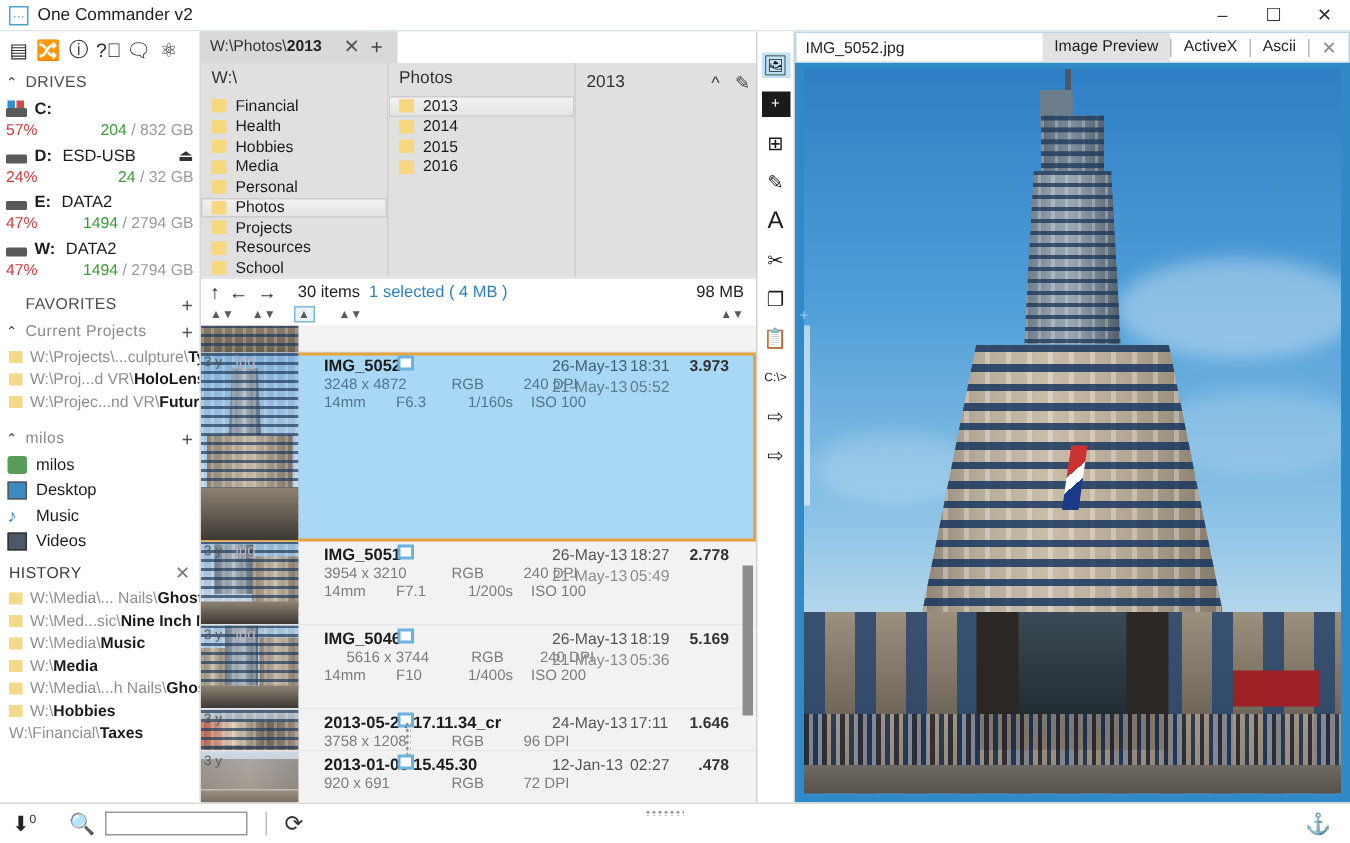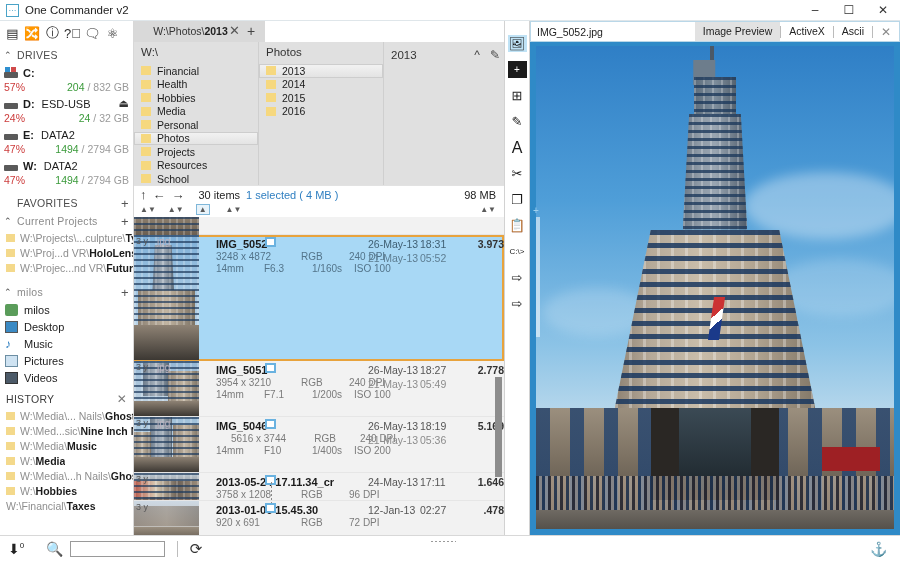--- a/index.html
+++ b/index.html
@@ -81,21 +81,21 @@
   .hist-head .x { margin-left:auto; margin-right:6px; font-size:12px; color:#7a7a7a; }
 
   
   .center {
     position:absolute; left:134px; top:21px; width:370px; height:514px;
     background:#e6e6e6;
   }
   .tabbar { height:21px; background:#d9d9d9; position:relative; }
   .tab {
     position:absolute; left:0; top:0; height:21px; width:107px; background:#d9d9d9;
-    font-size:10.5px; color:#333; padding:4px 0 0 6px; white-space:nowrap;text-align:center;
+    font-size:10.5px; color:#333; padding:4px 0 0 6px; white-space:nowrap;
   }
   .tab b { font-weight:bold; color:#222; }
   .tab-x { position:absolute; left:95px; top:2px; font-size:13px; color:#555; }
   .tab-plus { position:absolute; left:113px; top:2px; font-size:14px; color:#444; }
   .tabbar .rest { position:absolute; left:131px; top:0; right:0; height:21px; background:#fff; }
 
   .tree { position:absolute; left:0; top:21px; width:370px; height:143px; background:#e0e0e0; display:flex; }
   .tcol { position:relative; height:143px; border-right:1px solid #cfcfcf; }
   .tcol.c1 { width:125px; }
   .tcol.c2 { width:125px; }
@@ -129,21 +129,21 @@
   .frow .nm { font-size:11px; font-weight:bold; color:#1b1b1b; }
   .frow .l2, .frow .l3 { font-size:10px; color:#7b7b7b; margin-top:1px; display:flex; }
   .frow .l2 span, .frow .l3 span { display:inline-block; }
   .c-dim { width:85px; }
   .c-fl  { width:48px; }
   .c-col { width:48px; }
   .c-shut{ width:42px; }
   .c-dpi { width:58px; }
   .frow .dcol { position:absolute; right:84px; top:3px; font-size:10.5px; color:#555; width:52px; text-align:left;}
   .frow .tcolm { position:absolute; right:50px; top:3px; font-size:10.5px; color:#555; width:34px; }
-  .frow .sz { position:absolute; right:0; top:3px; font-size:10.5px; color:#333; font-weight:bold;}
+  .frow .sz { position:absolute; right:18px; top:3px; font-size:10.5px; color:#333; font-weight:bold;}
   .frow .dcol2 { position:absolute; right:84px; top:17px; font-size:10.5px; color:#8c8c8c; width:52px;}
   .frow .tcolm2 { position:absolute; right:50px; top:17px; font-size:10.5px; color:#8c8c8c; width:34px; }
   .frow .tag { position:absolute; left:66px; top:2px; width:11px; height:10px; background:#6ab2e0; }
   .frow .tag:after { content:""; position:absolute; left:2px; top:2px; width:7px; height:6px; background:#fff; }
   .frow.selected { background:#a8d8f5; outline:2px solid #e8a33d; outline-offset:-2px; z-index:5; }
   .frow.selected .l2, .frow.selected .l3 { color:#53748a; }
   .frow.selected .dcol, .frow.selected .tcolm { color:#3f5f73; }
   .frow.selected .dcol2, .frow.selected .tcolm2 { color:#5d7d91; }
 
   .vscroll { position:absolute; right:2px; top:196px; width:7px; height:318px; }
@@ -385,24 +385,20 @@
       </div>
       <div class="place-row">
         <span class="pic" style="background:#3b8ac4;border:1px solid #555;"></span>
         <span>Desktop</span>
       </div>
       <div class="place-row">
         <span class="pic" style="background:none;color:#2f7fc1;font-size:12px;line-height:12px;">♪</span>
         <span>Music</span>
       </div>
       <div class="place-row">
-        <span class="pic" style="background:#cfe3f2;border:1px solid #6c8ea3;"></span>
-        <span>Pictures</span>
-      </div>
-      <div class="place-row">
         <span class="pic" style="background:#4c5a68;border:1px solid #333;"></span>
         <span>Videos</span>
       </div>
     </div>
 
     <div class="hist-head">
       <span style="padding-left:2px;">HISTORY</span>
       <span class="x">✕</span>
     </div>
 

